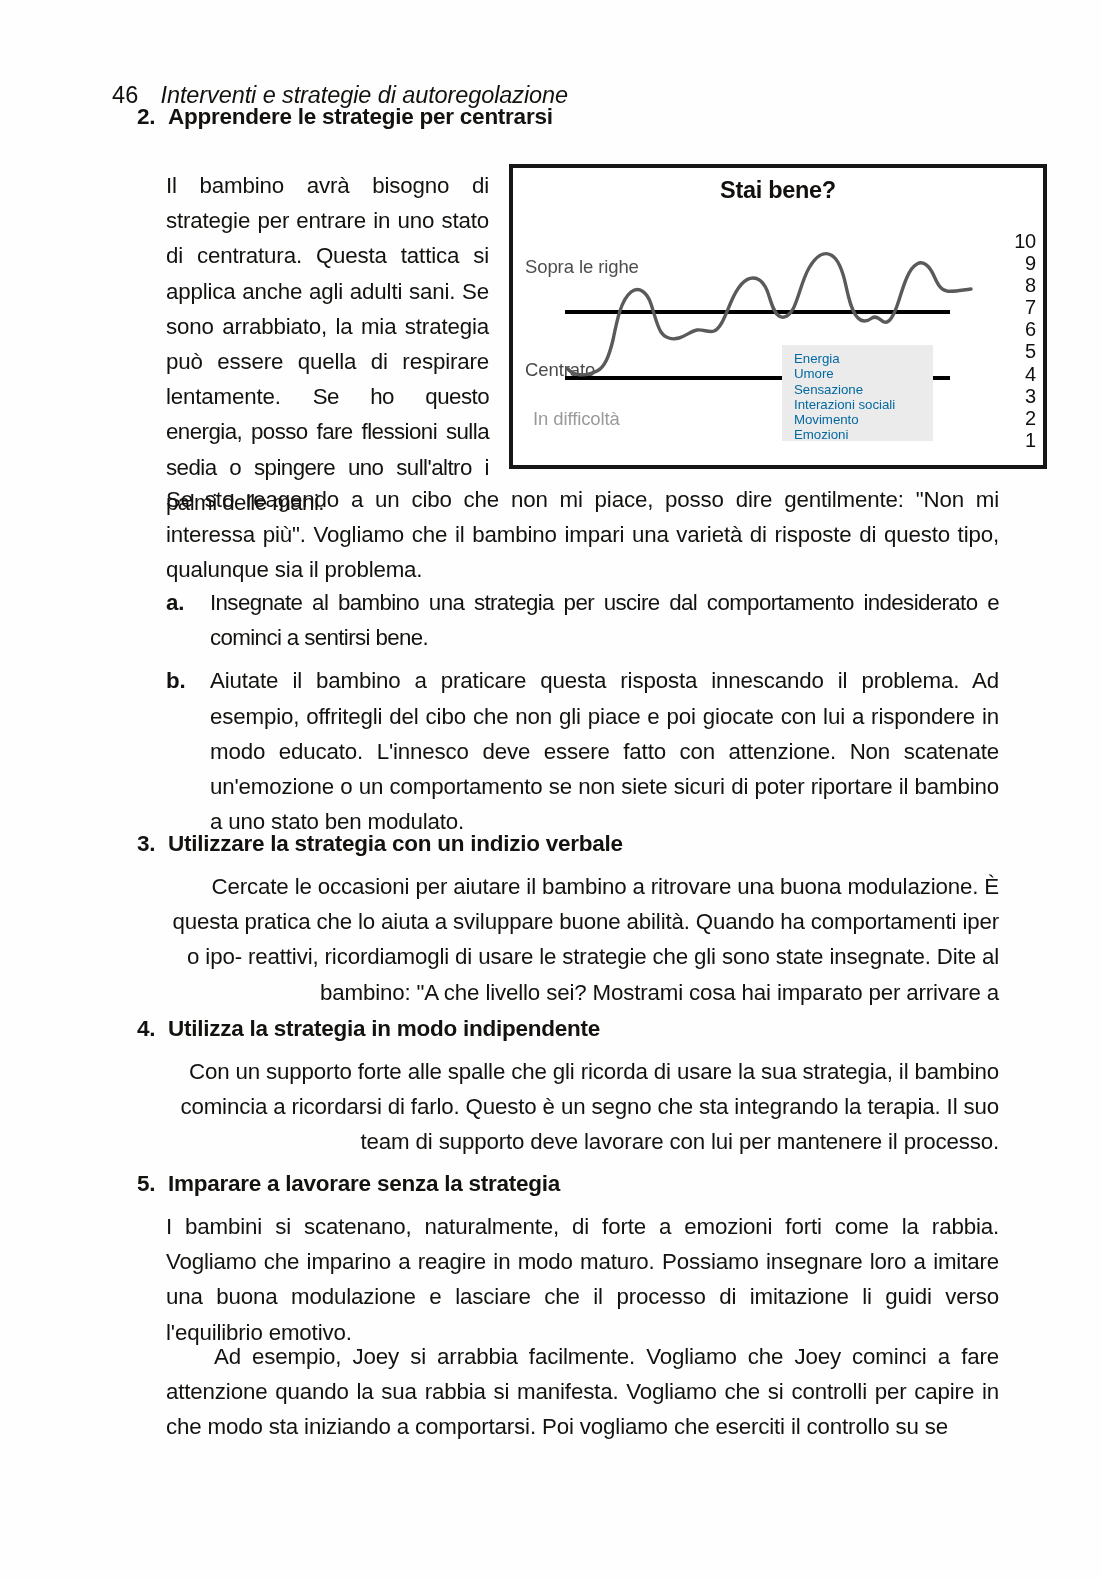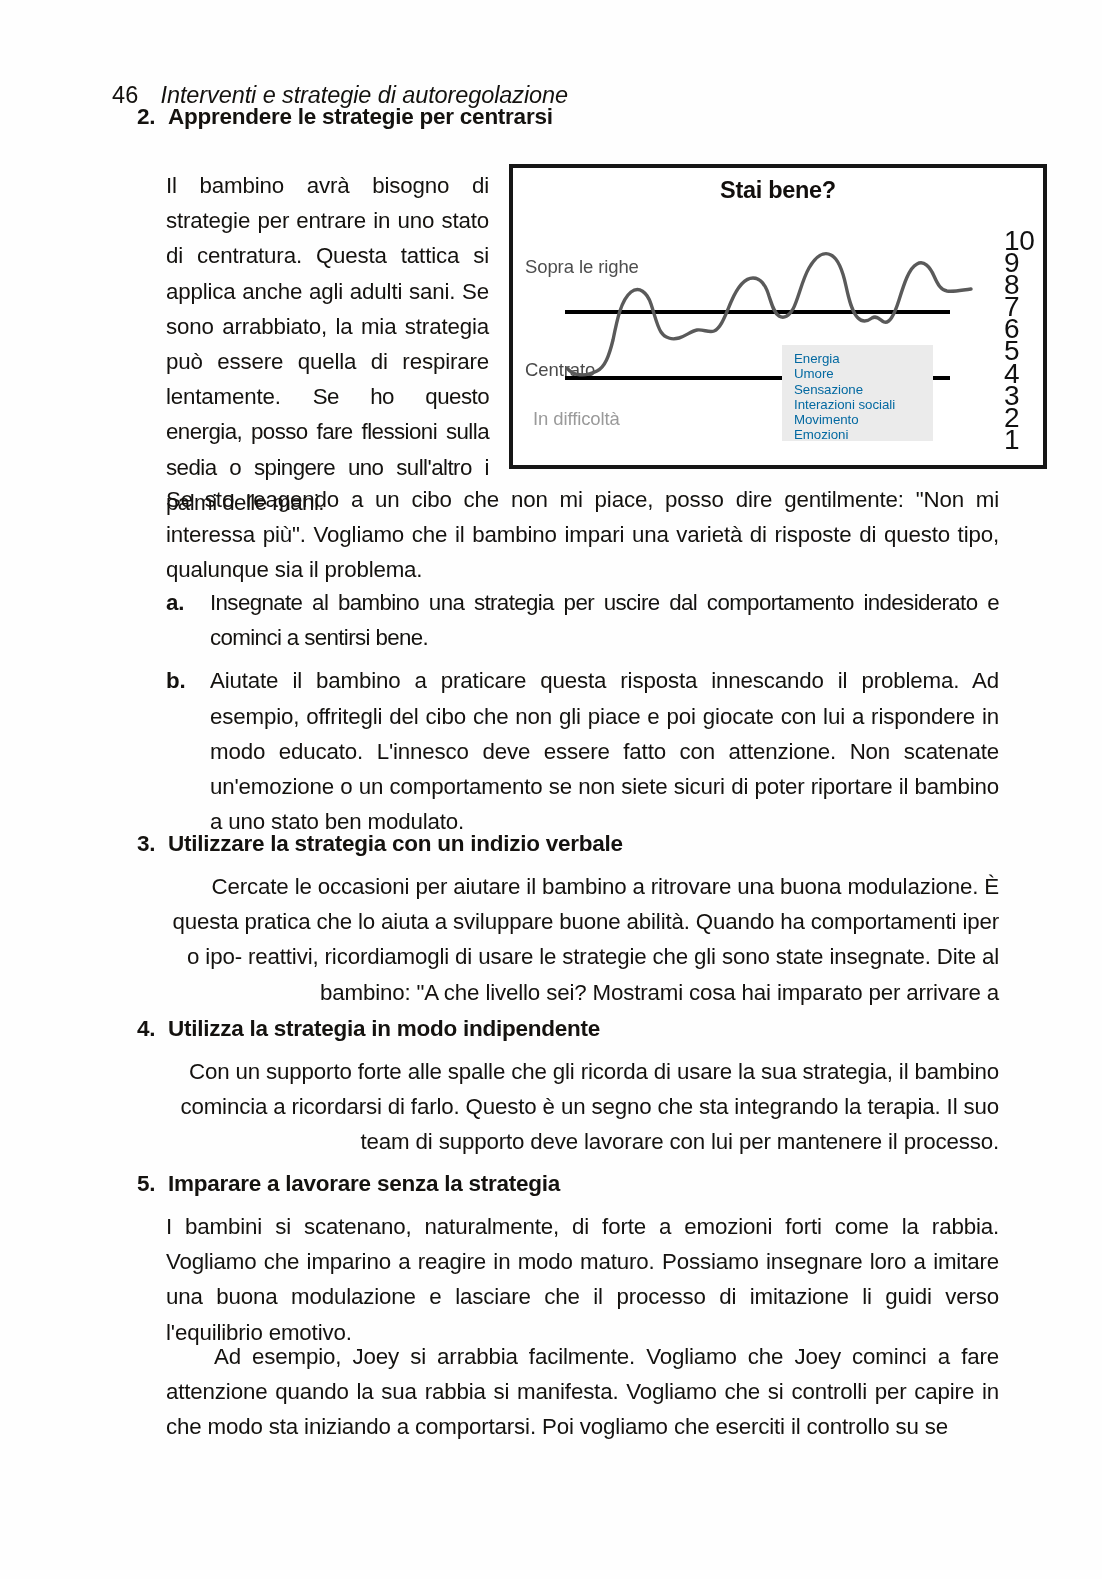--- a/index.html
+++ b/index.html
@@ -157,21 +157,22 @@
     background: #000000;
   }
   .hline-7 { top: 142px; }
   .hline-4 { top: 208px; }
 
   .scale {
     position: absolute;
     right: 7px;
     top: 62px;
     width: 32px;
-    font-size: 28px;
+    text-align: right;
+    font-size: 20px;
     line-height: 22.1px;
     letter-spacing: -0.2px;
     color: #111;
   }
   .scale div { display: block; }
 
   .legend {
     position: absolute;
     left: 269px;
     top: 177px;

